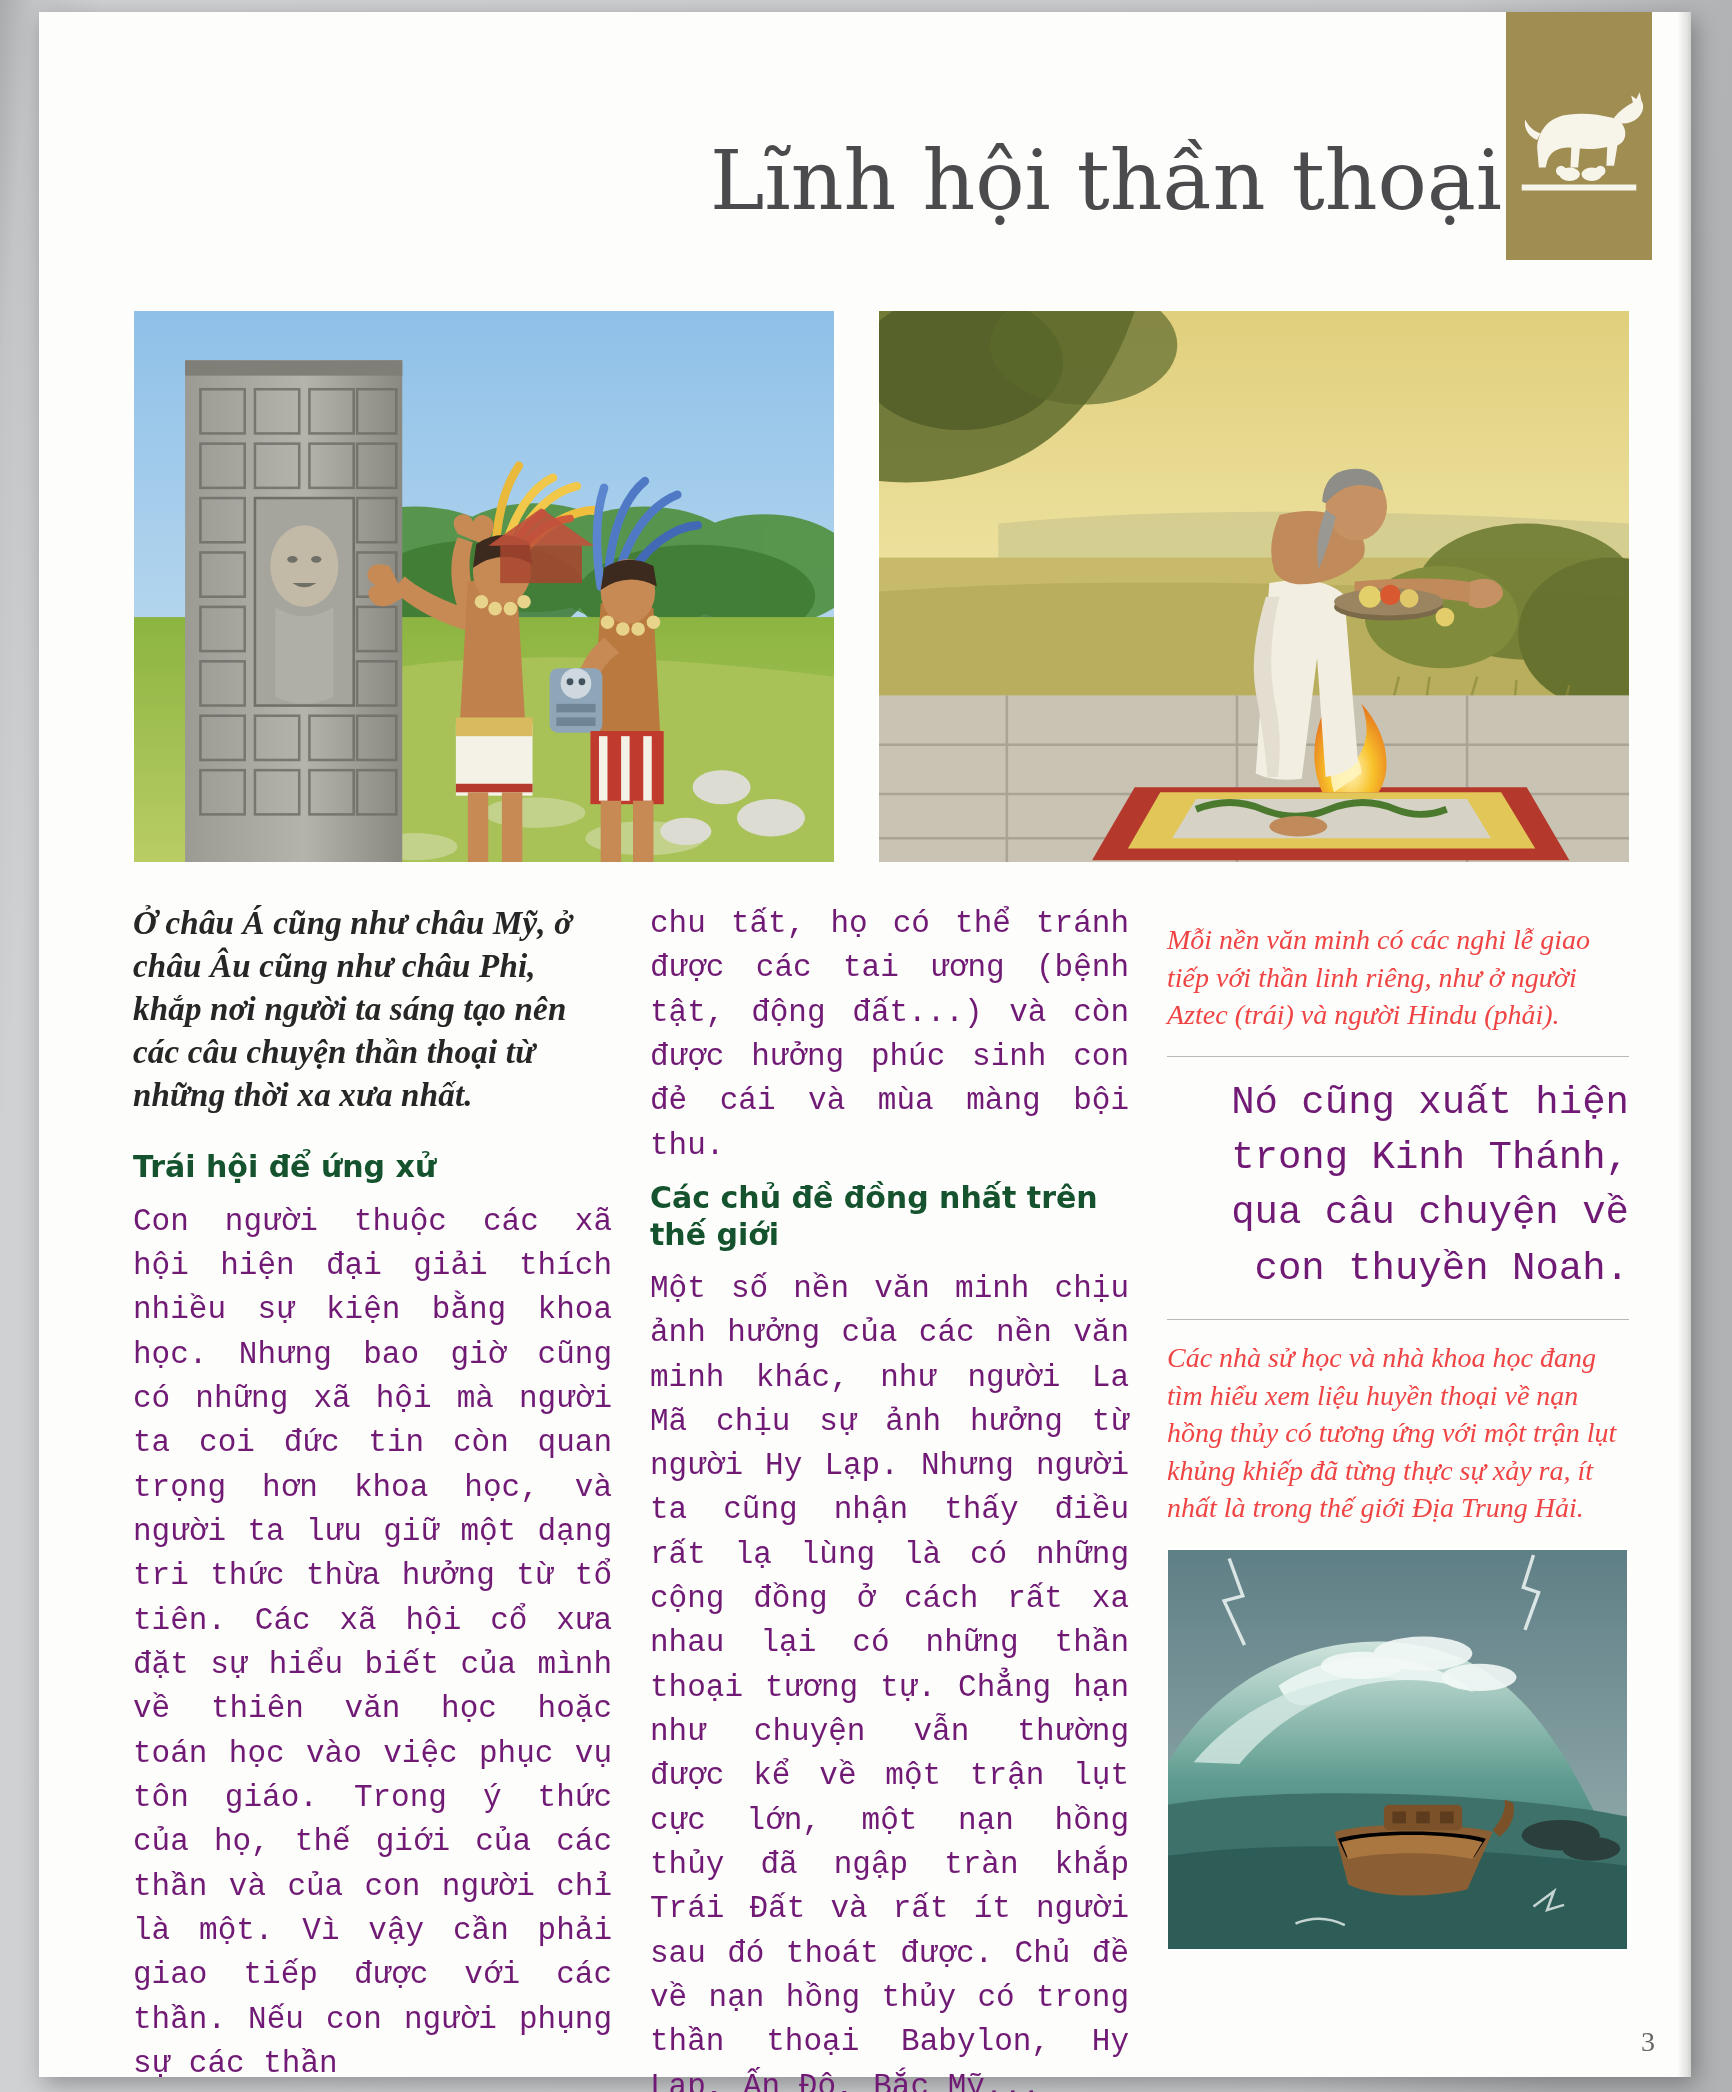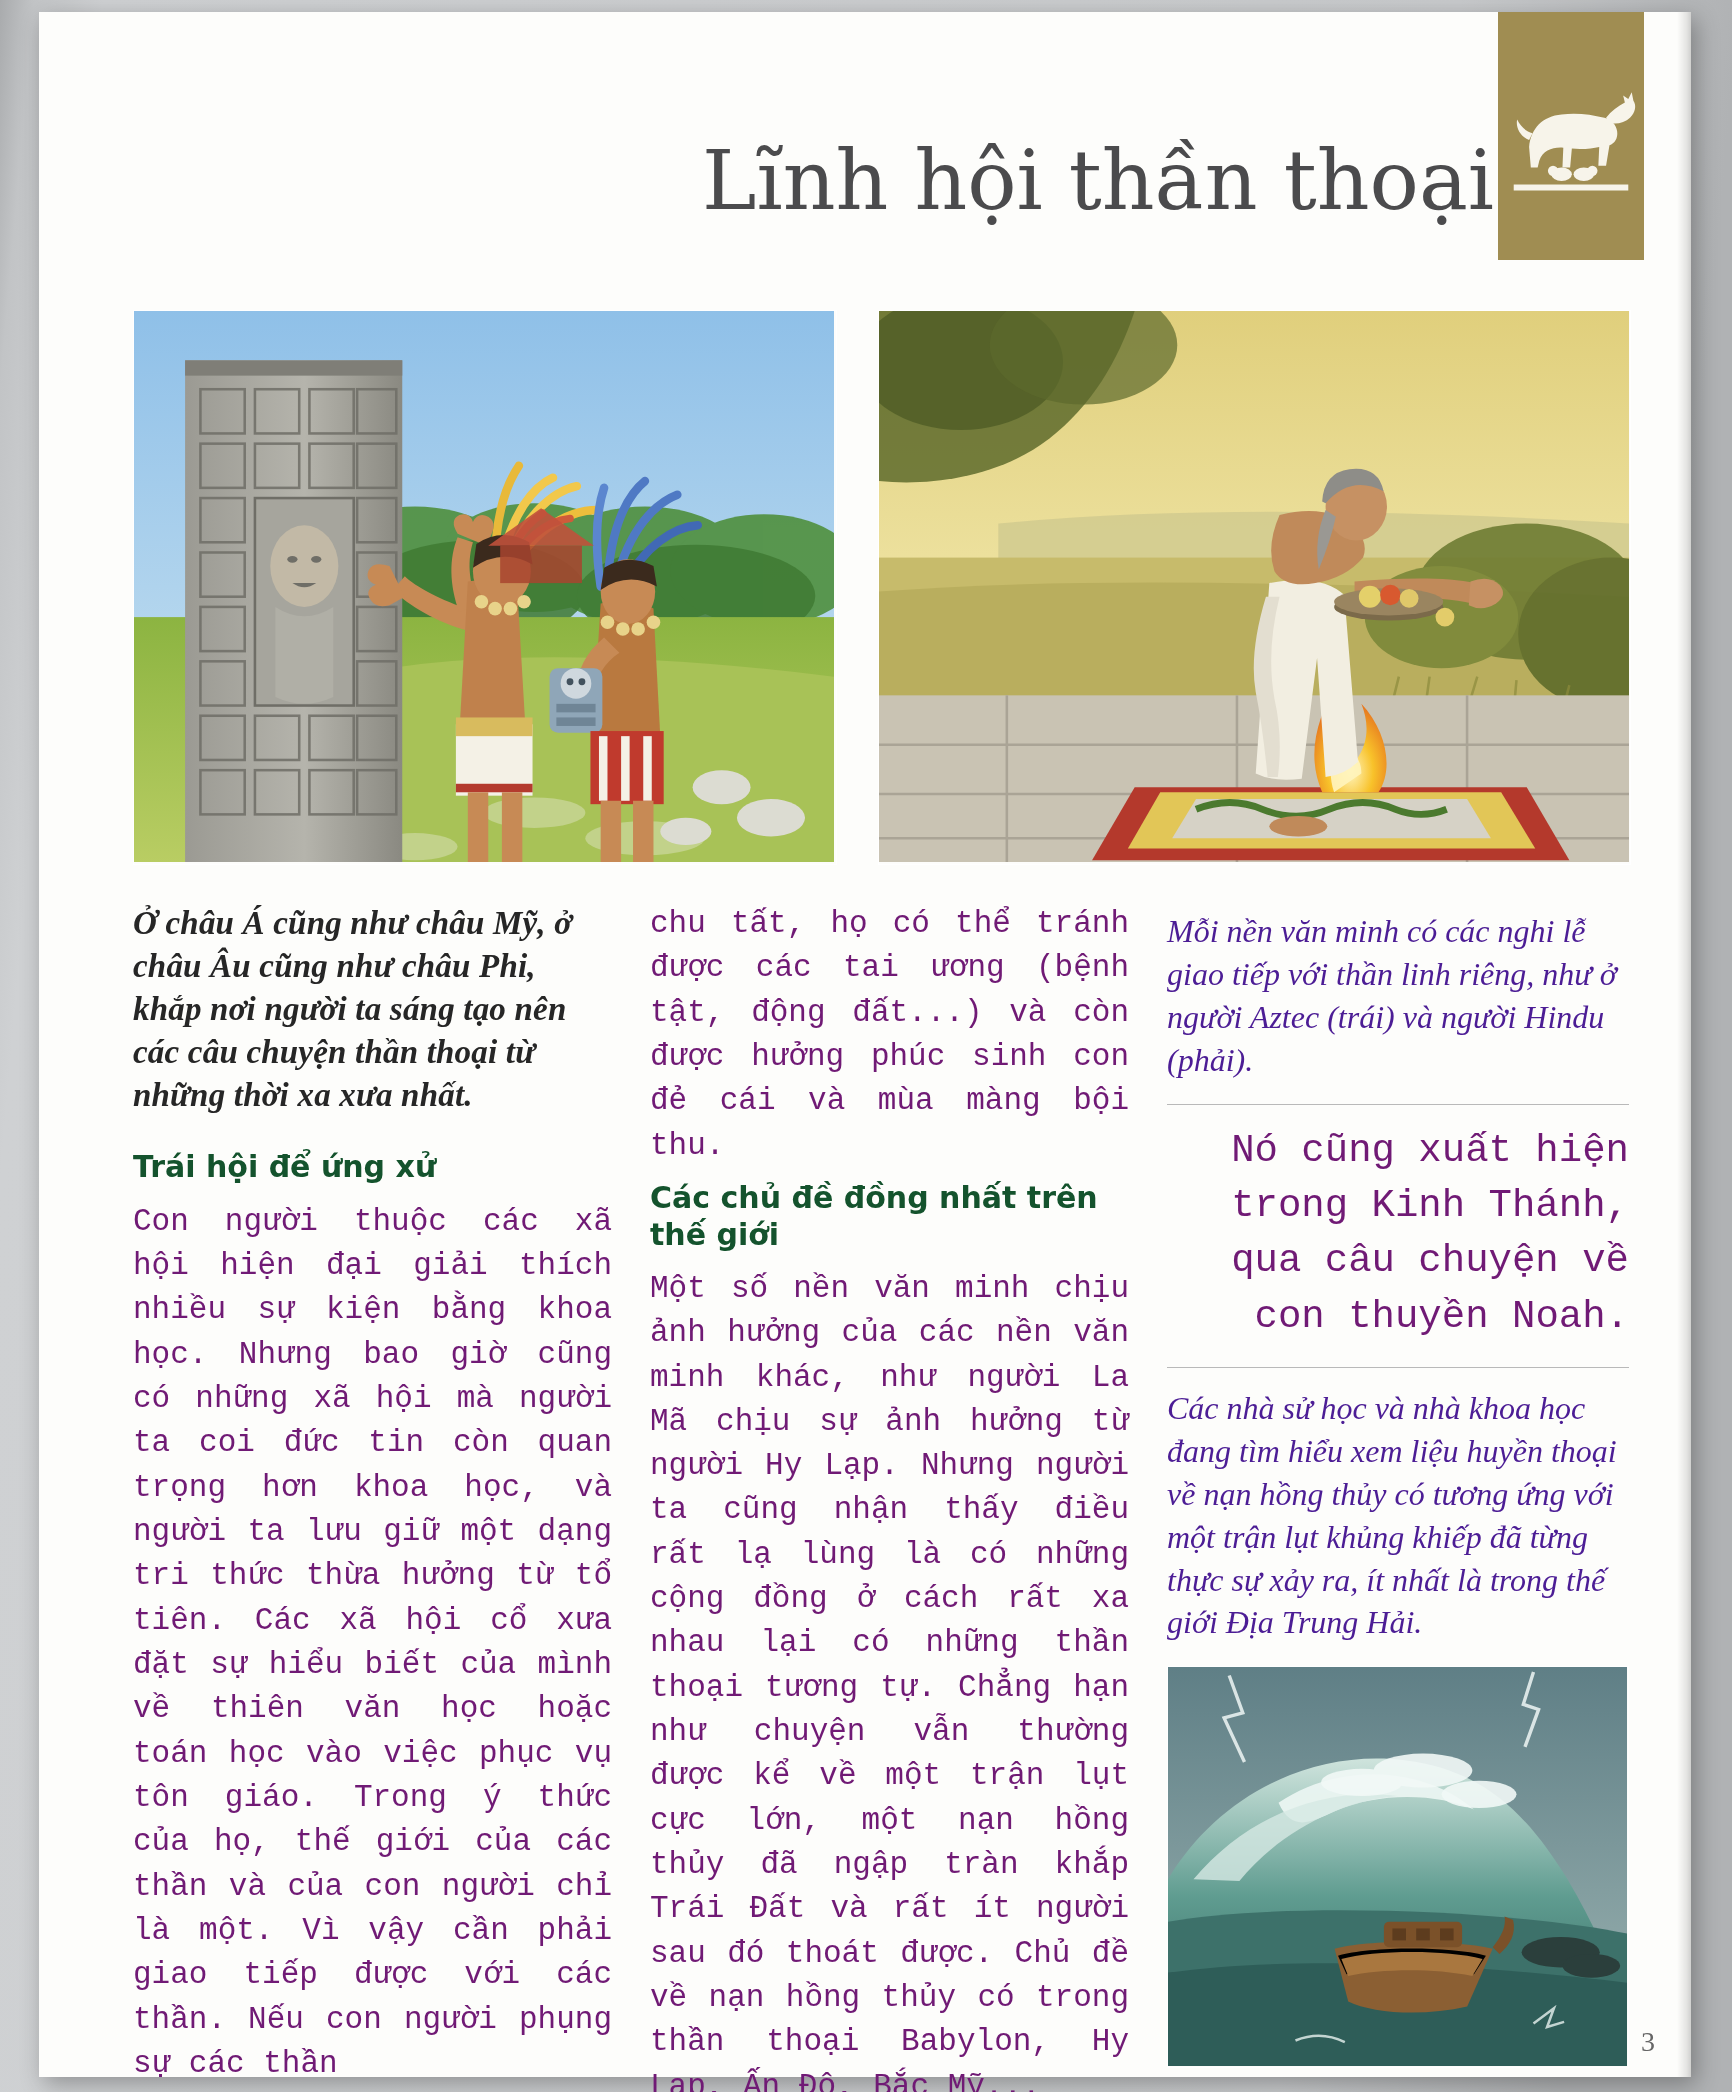--- a/index.html
+++ b/index.html
@@ -44,21 +44,21 @@
   .gutter-right {
     position: absolute;
     right: 0; top: 0;
     width: 13.7px; height: 100%;
     background: linear-gradient(90deg, rgba(0,0,0,0) 0%, rgba(0,0,0,.10) 70%, rgba(0,0,0,.18) 100%);
   }
 
   
   .header {
     position: absolute;
-    left: 8px; top: 0;
+    left: 16px; top: 0;
     width: 100%;
     height: 274px;
   }
   .title {
     position: absolute;
     left: 0;
     top: 128px;
     width: 1447px;
     text-align: right;
     font-family: "DejaVu Serif", serif;
@@ -143,24 +143,24 @@
     text-align: justify;
     text-justify: inter-word;
     hyphens: none;
   }
   p.body.last { margin-bottom: 0; }
 
   
   .caption {
     font-family: "Liberation Serif", serif;
     font-style: italic;
-    font-size: 32px;
+    font-size: 28px;
     line-height: 1.34;
-    color: #4c1d95;
-    margin: 8px 0 0 0;
+    color: #ef4444;
+    margin: 19px 0 0 0;
   }
   .rule {
     border: 0;
     border-top: 0.9px solid #b9b9b9;
     margin: 22px 0 19px 0;
   }
   .col-3 p.body { font-size: 39px; line-height: 1.42; text-align: right; }
 
   .photo.flood {
     position: relative;

